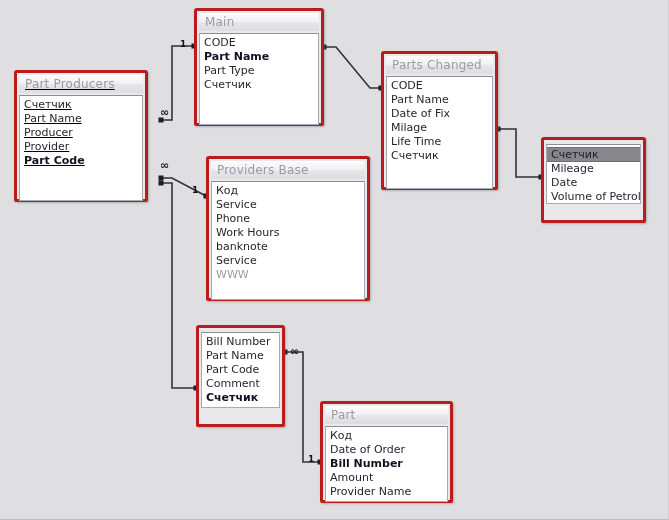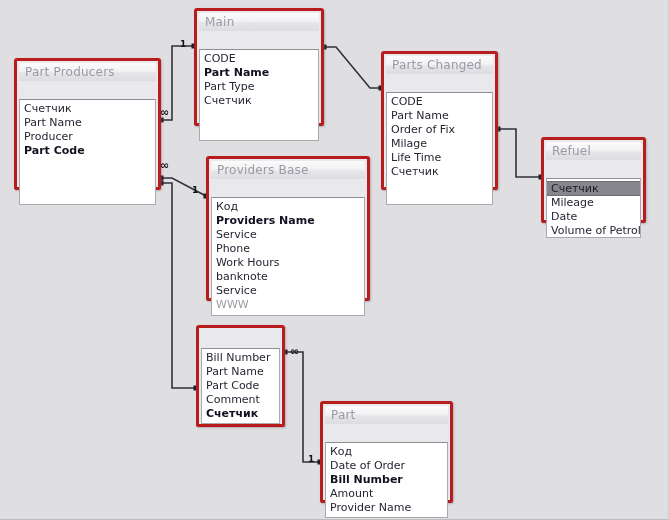--- a/index.html
+++ b/index.html
@@ -47,21 +47,21 @@
     background: linear-gradient(to bottom, #fbfbfc 0%, #f2f2f4 45%, #e6e6ea 55%, #dcdce1 100%);
     border-radius: 2px 2px 0 0;
     overflow: hidden;
     white-space: nowrap;
     letter-spacing: 0.2px;
   }
   .tbl-fields {
     background: #ffffff;
     border: 1px solid #a9a9b0;
     border-top-color: #8d8d95;
-    margin-top: 18px;
+    margin-top: 2px;
     padding: 2px 0 2px 0;
     box-sizing: border-box;
     overflow: hidden;
   }
   .fld {
     font-size: 11px;
     line-height: 14px;
     height: 14px;
     padding: 0 4px;
     color: #262633;
@@ -111,63 +111,62 @@
       <rect x="538.5" y="174.5" width="5" height="5" fill="#1d1d26"></rect>
       <path d="M 161,183 L 172,183 L 172,388 L 196,388" fill="none" stroke="#31313a" stroke-width="1.6"></path>
       <rect x="158.5" y="180.5" width="5" height="5" fill="#1d1d26"></rect>
       <rect x="193.5" y="385.5" width="5" height="5" fill="#1d1d26"></rect>
       <path d="M 285,352 L 303,352 L 303,462 L 320,462" fill="none" stroke="#31313a" stroke-width="1.6"></path>
       <rect x="282.5" y="349.5" width="5" height="5" fill="#1d1d26"></rect>
       <rect x="317.5" y="459.5" width="5" height="5" fill="#1d1d26"></rect>
     </svg>
 
   <div id="tables-layer">
-      <div class="tablebox" style="left: 14px; top: 58px; width: 147px; height: 132px;">
+      <div class="tablebox" style="left: 14px; top: 70px; width: 134px; height: 132px; text-decoration: underline;">
         <div class="tbl-title">Part Producers</div>
         <div class="tbl-fields" style="height: 106px;">
           <div class="fld">Счетчик</div>
           <div class="fld">Part Name</div>
           <div class="fld">Producer</div>
+          <div class="fld">Provider</div>
           <div class="fld key">Part Code</div>
         </div>
       </div>
       <div class="tablebox" style="left: 194px; top: 8px; width: 130px; height: 118px;">
         <div class="tbl-title">Main</div>
         <div class="tbl-fields" style="height: 92px;">
           <div class="fld">CODE</div>
           <div class="fld key">Part Name</div>
           <div class="fld">Part Type</div>
           <div class="fld">Счетчик</div>
         </div>
       </div>
       <div class="tablebox" style="left: 381px; top: 51px; width: 117px; height: 139px;">
         <div class="tbl-title">Parts Changed</div>
         <div class="tbl-fields" style="height: 113px;">
           <div class="fld">CODE</div>
           <div class="fld">Part Name</div>
-          <div class="fld">Order of Fix</div>
+          <div class="fld">Date of Fix</div>
           <div class="fld">Milage</div>
           <div class="fld">Life Time</div>
           <div class="fld">Счетчик</div>
         </div>
       </div>
       <div class="tablebox" style="left: 541px; top: 137px; width: 105px; height: 86px;">
-        <div class="tbl-title">Refuel</div>
         <div class="tbl-fields" style="height: 60px;">
           <div class="fld sel">Счетчик</div>
           <div class="fld">Mileage</div>
           <div class="fld">Date</div>
           <div class="fld">Volume of Petrol</div>
         </div>
       </div>
       <div class="tablebox" style="left: 206px; top: 156px; width: 164px; height: 145px;">
         <div class="tbl-title">Providers Base</div>
         <div class="tbl-fields" style="height: 119px;">
           <div class="fld">Код</div>
-          <div class="fld key">Providers Name</div>
           <div class="fld">Service</div>
           <div class="fld">Phone</div>
           <div class="fld">Work Hours</div>
           <div class="fld">banknote</div>
           <div class="fld">Service</div>
           <div class="fld dim">WWW</div>
         </div>
       </div>
       <div class="tablebox" style="left: 196px; top: 325px; width: 89px; height: 102px;">
         <div class="tbl-fields" style="height: 76px;">

